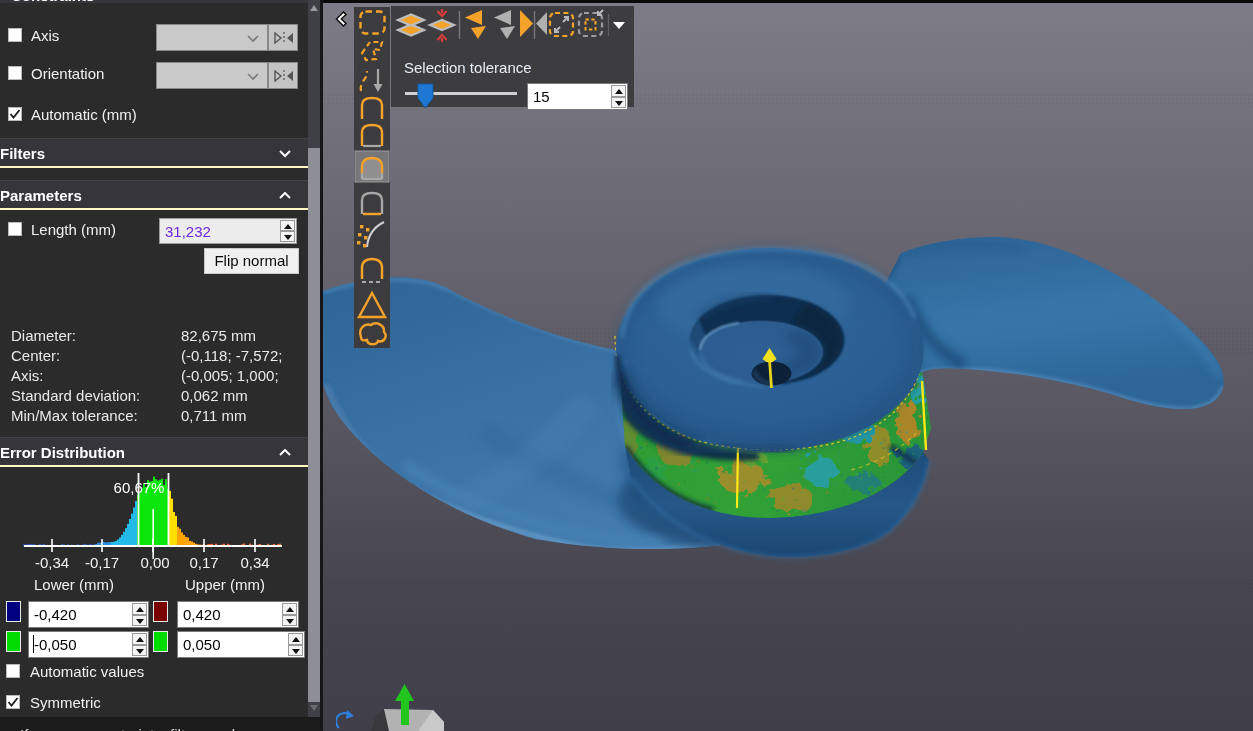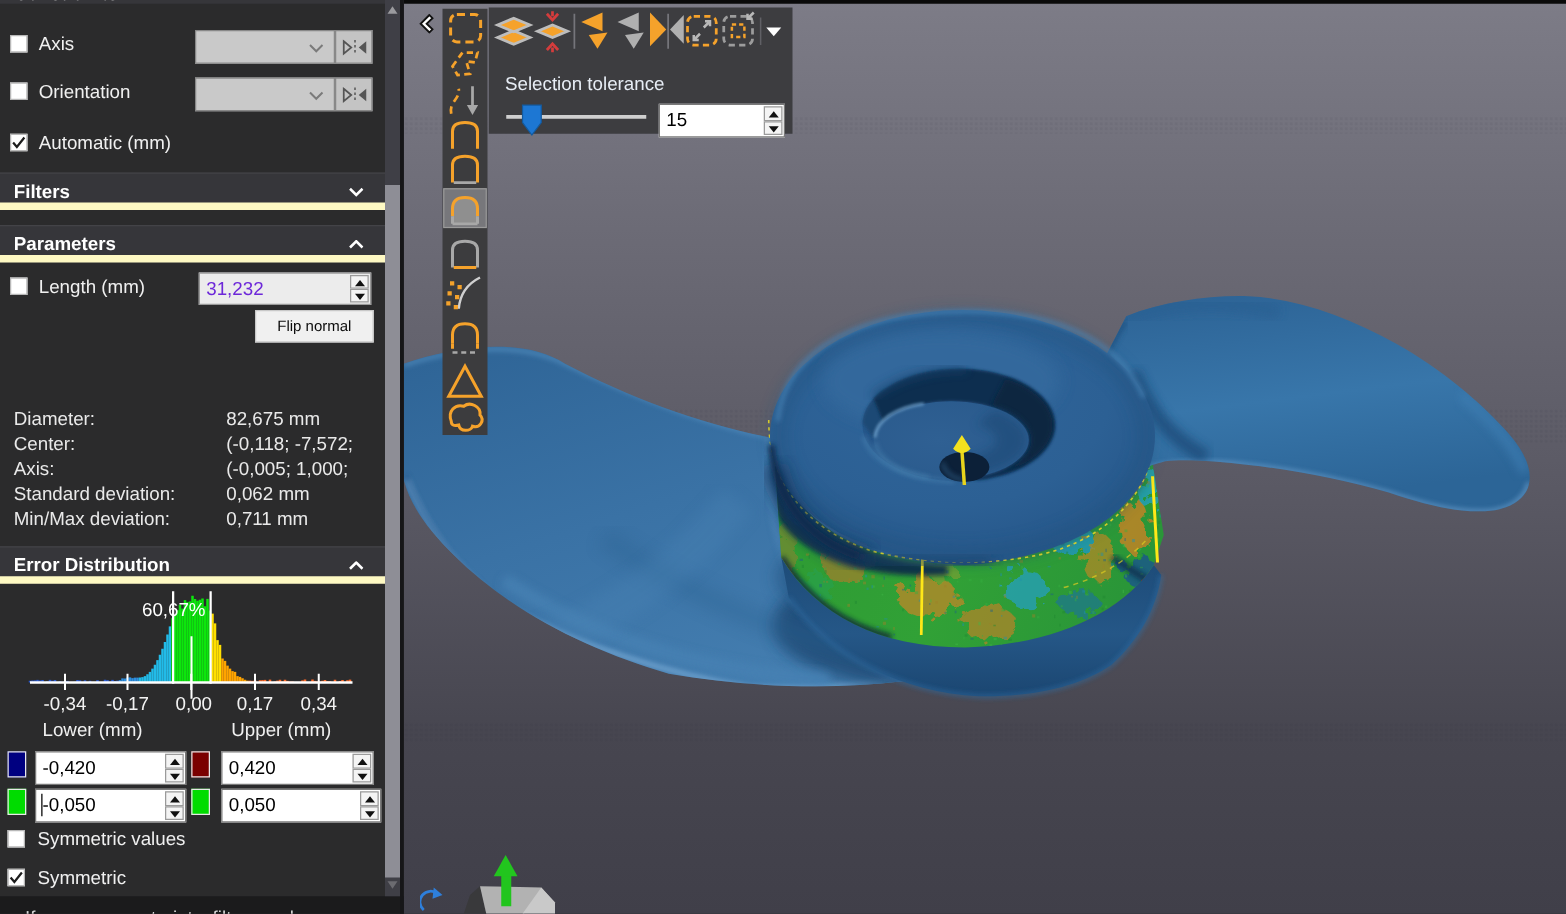--- a/index.html
+++ b/index.html
@@ -1,22 +1,22 @@
 <!DOCTYPE html>
 <html><head>
 <meta charset="utf-8">
 <style>
 * { margin:0; padding:0; box-sizing:border-box; }
 html,body { width:1253px; height:731px; overflow:hidden; background:#2b2b2c;
   font-family:"Liberation Sans", sans-serif; }
 #panel { position:absolute; left:0; top:0; width:323px; height:731px; background:#2b2b2c; }
 .abs { position:absolute; }
 .hdr { position:absolute; left:0; width:308px; height:30px; background:#36363a;
-  border-top:1px solid #434347; border-bottom:6px solid #fef9c3;
-  color:#fff; font-weight:bold; font-size:15px; line-height:29px; padding-left:11px; }
+  border-top:1px solid #434347; border-bottom:2px solid #fef9c3;
+  color:#fff; font-weight:bold; font-size:15px; line-height:29px; }
 .lbl { position:absolute; color:#f0f0f0; font-size:15px; }
 .cb { position:absolute; width:14px; height:14px; background:#fff; border:1px solid #b8b8b8; }
 .dd { position:absolute; width:112px; height:27px; background:#c9c9c9; border:1px solid #888; }
 .pick { position:absolute; width:30px; height:27px; background:#c4c4c4; border:1px solid #888; }
 .inp { position:absolute; background:#fff; border:1px solid #7a7a7a; color:#000; font-size:15px; }
 .inp .tx { position:absolute; left:5px; top:4px; }
 .spin { position:absolute; right:1px; top:1px; bottom:1px; width:15px; }
 .spb { position:absolute; left:0; right:0; height:50%; background:#f4f4f4; border:1px solid #9a9a9a; }
 .spb.up { top:0; } .spb.dn { bottom:0; }
 .tri-u { position:absolute; left:2.5px; top:3px; width:0; height:0;
@@ -723,30 +723,30 @@
       <span class="tx" style="color:#6d28d9">31,232</span>
       <span class="spin">
         <span class="spb up">
           <i class="tri-u"></i>
         </span>
         <span class="spb dn">
           <i class="tri-d"></i>
         </span>
       </span>
     </div>
-<div style="position:absolute;left:204px;top:248px;width:95px;height:26px;background:#f0f0f0;border:1px solid #c8c8c8;color:#0a0a0a;font-size:12px;text-align:center;line-height:24px">Flip normal</div>
+<div style="position:absolute;left:204px;top:248px;width:95px;height:26px;background:#f0f0f0;border:1px solid #c8c8c8;color:#0a0a0a;font-size:15px;text-align:center;line-height:24px">Flip normal</div>
 <div class="dval" style="left:11px;top:327px">Diameter:</div>
 <div class="dval" style="left:181px;top:327px">82,675 mm</div>
 <div class="dval" style="left:11px;top:347px">Center:</div>
 <div class="dval" style="left:181px;top:347px">(-0,118; -7,572;</div>
 <div class="dval" style="left:11px;top:367px">Axis:</div>
 <div class="dval" style="left:181px;top:367px">(-0,005; 1,000;</div>
 <div class="dval" style="left:11px;top:387px">Standard deviation:</div>
 <div class="dval" style="left:181px;top:387px">0,062 mm</div>
-<div class="dval" style="left:11px;top:407px">Min/Max deviation:</div>
+<div class="dval" style="left:11px;top:407px">Min/Max tolerance:</div>
 <div class="dval" style="left:181px;top:407px">0,711 mm</div>
 <div class="hdr" style="top:437px">Error Distribution<svg style="position:absolute;right:17px;top:11px" width="12" height="8">
         <path d="M1 6 L6 1 L11 6" stroke="#fff" stroke-width="2" fill="none"></path>
       </svg></div>
 <svg style="position:absolute;left:0;top:0" width="308" height="600">
       <rect x="23.0" y="544.6" width="2" height="1.4" fill="#2a5ad0"></rect>
       <rect x="25.0" y="544.4" width="2" height="1.6" fill="#2a5ad0"></rect>
       <rect x="27.0" y="544.3" width="2" height="1.7" fill="#2a5ad0"></rect>
       <rect x="29.0" y="543.9" width="2" height="2.1" fill="#2a5ad0"></rect>
       <rect x="31.0" y="544.4" width="2" height="1.6" fill="#2a5ad0"></rect>
@@ -914,21 +914,21 @@
       <span class="spin">
         <span class="spb up">
           <i class="tri-u"></i>
         </span>
         <span class="spb dn">
           <i class="tri-d"></i>
         </span>
       </span>
     </div>
 <div class="cb" style="left:6px;top:664px"></div>
-<div class="lbl" style="left:30px;top:663px">Symmetric values</div>
+<div class="lbl" style="left:30px;top:663px">Automatic values</div>
 <div class="cb" style="left:6px;top:695px">
       <svg width="14" height="14" style="position:absolute;left:-1px;top:-1px">
         <path d="M2.5 7 L5.5 10.5 L11.5 3" stroke="#1c1c1c" stroke-width="1.8" fill="none"></path>
       </svg>
     </div>
 <div class="lbl" style="left:30px;top:694px">Symmetric</div>
 <div style="position:absolute;left:0;top:717px;width:323px;height:14px;background:#1b1b1c;overflow:hidden">
       <span style="position:absolute;left:20px;top:9px;color:#d8d8d8;font-size:15px">If you use constraints, filters and parameters…</span>
     </div>
 <div style="position:absolute;left:308px;top:0;width:12px;height:717px;background:#3f3f46"></div>

